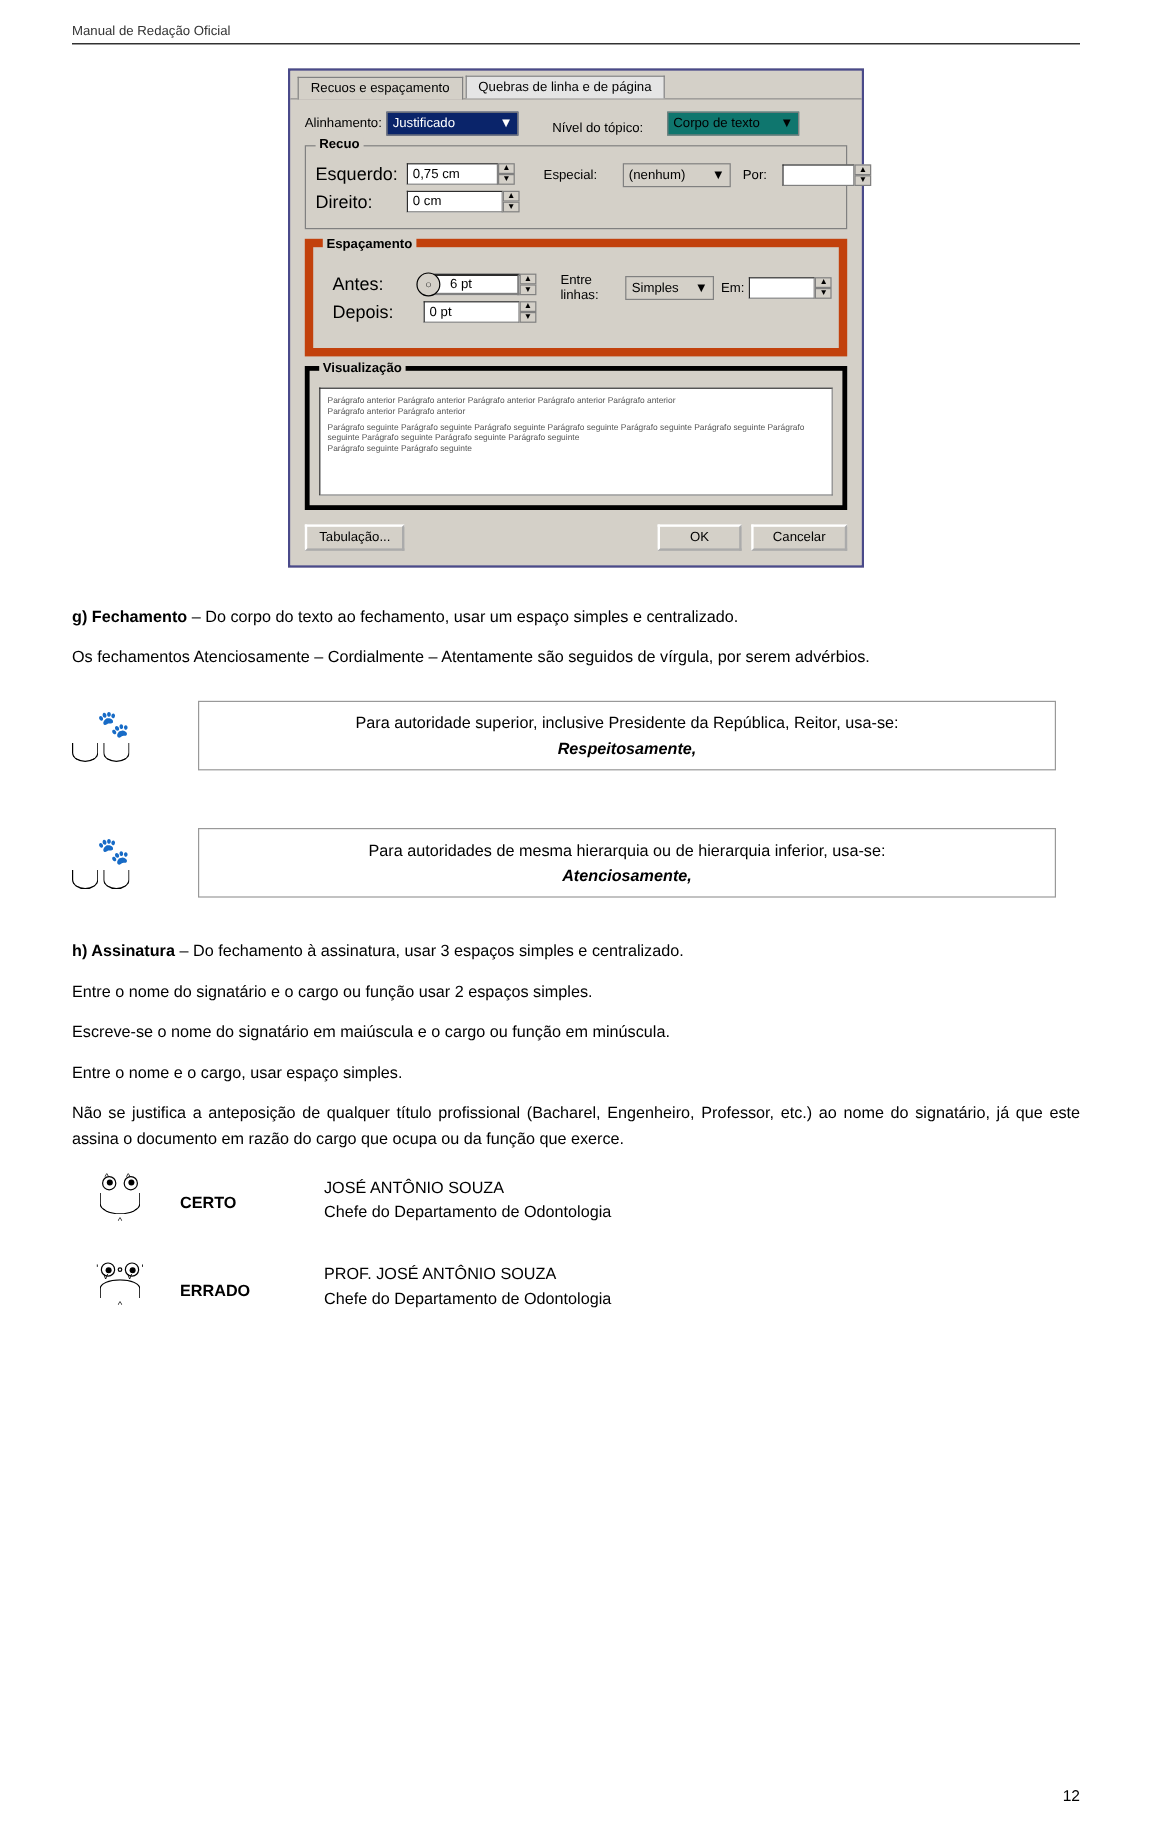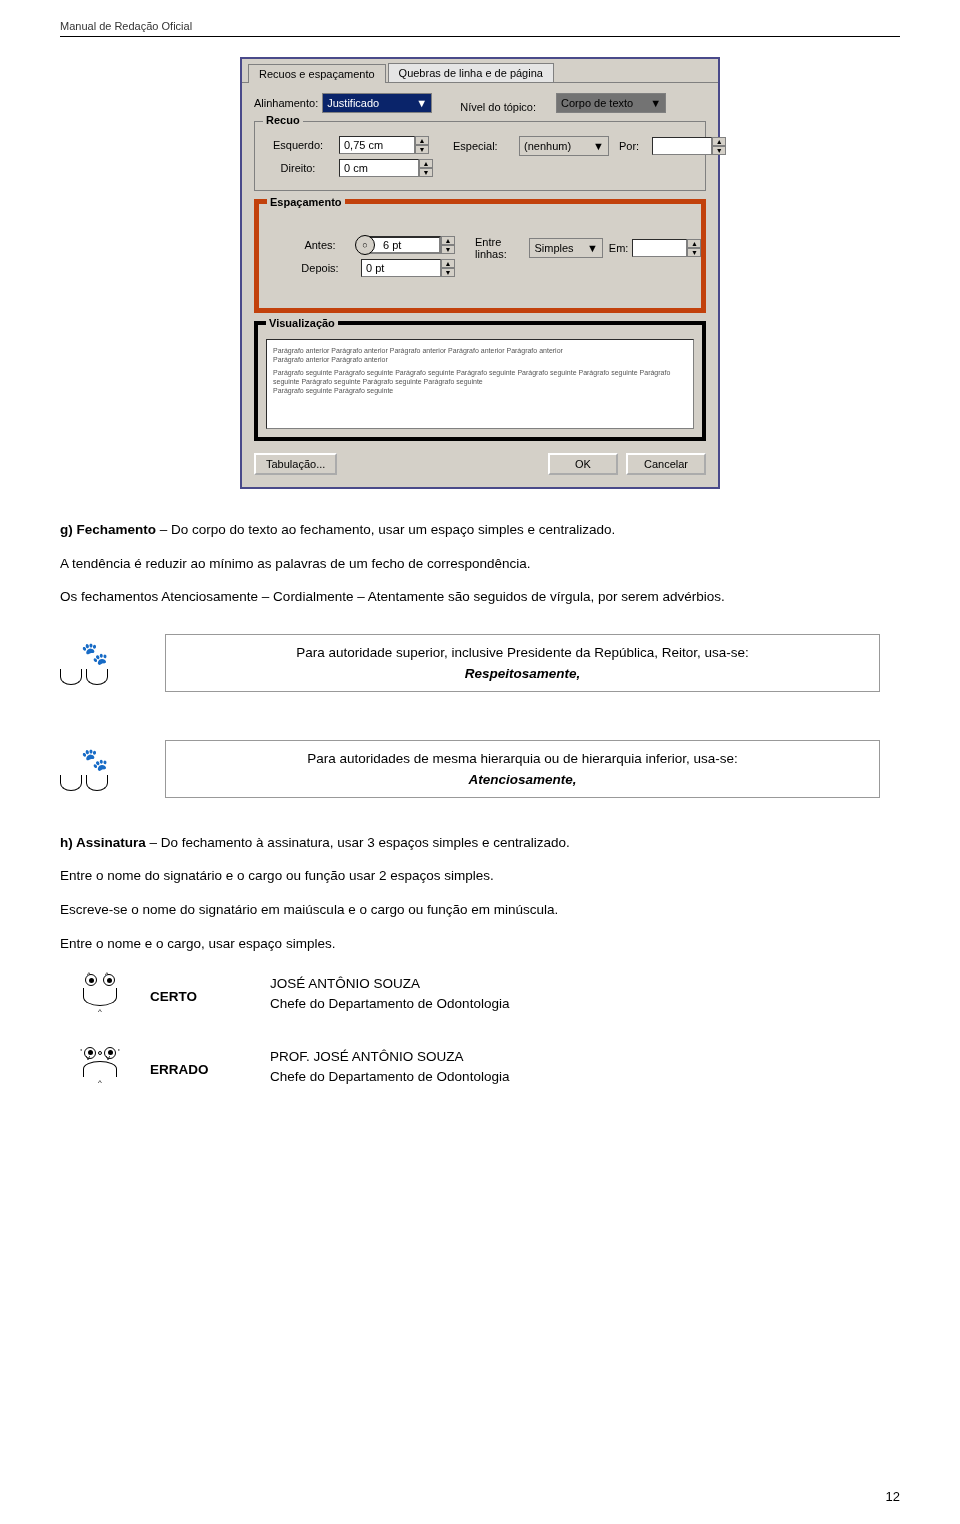--- a/index.html
+++ b/index.html
@@ -87,23 +87,23 @@
       padding: 10px 12px;
       background: #d4d0c8;
     }
     .dialog-row {
       display: flex;
       align-items: center;
       margin-bottom: 5px;
       gap: 6px;
     }
     .dialog-label {
-      font-size: 11px;
+      font-size: 15px;
       width: 70px;
-      text-align: center;
+      text-align: left;
     }
     .dialog-input {
       background: #fff;
       border: 1px inset #808080;
       padding: 1px 4px;
       font-size: 11px;
       height: 18px;
     }
     .dialog-input-wide {
       width: 90px;
@@ -143,23 +143,23 @@
     .indent-box-title {
       position: absolute;
       top: -8px;
       left: 8px;
       background: #d4d0c8;
       padding: 0 3px;
       font-size: 11px;
       font-weight: bold;
     }
     .espacamento-box {
-      border: 5px solid #c2410c;
-      background: #d4d0c8;
-      padding: 26px;
+      border: 7px solid #c2410c;
+      background: #d4d0c8;
+      padding: 16px;
       margin-bottom: 8px;
       position: relative;
     }
     .espacamento-box-title {
       position: absolute;
       top: -8px;
       left: 8px;
       background: #d4d0c8;
       padding: 0 3px;
       font-size: 11px;
@@ -276,21 +276,21 @@
         <div style="display:flex; align-items:center; margin-bottom:8px; gap:8px;">
           <div style="display:flex; align-items:center; gap:4px;">
             <span style="font-size:11px;">Alinhamento:</span>
             <div class="dialog-select-blue" style="font-size:11px; padding:2px 4px; background:#0a246a; color:#fff; border:1px solid #808080; width:110px; height:20px; display:flex; align-items:center; justify-content:space-between;">
               <span>Justificado</span>
               <span>▼</span>
             </div>
           </div>
           <div style="display:flex; align-items:flex-end; gap:20px; margin-left:20px;">
             <span style="font-size:11px;">Nível do tópico:</span>
-            <div style="font-size:11px; padding:2px 4px; background:#737373; border:1px solid #808080; width:110px; height:20px; display:flex; align-items:center; justify-content:space-between;">
+            <div style="font-size:11px; padding:2px 4px; background:#0f766e; border:1px solid #808080; width:110px; height:20px; display:flex; align-items:center; justify-content:space-between;">
               <span>Corpo de texto</span>
               <span>▼</span>
             </div>
           </div>
         </div>
 
         <div class="indent-box">
           <span class="indent-box-title">Recuo</span>
           <div class="indent-inner">
             <div style="display:flex; gap:20px;">
@@ -423,21 +423,20 @@
       </div>
     </div>
   </div>
 
   <div class="main-content">
 
     <p class="paragraph">
       <span class="bold-text">g) Fechamento</span>
       <span>– Do corpo do texto ao fechamento, usar um espaço simples e  centralizado.</span>
     </p>
-    <p class="paragraph">A tendência é reduzir ao mínimo as palavras de um fecho de correspondência.</p>
     <p class="paragraph">Os fechamentos Atenciosamente – Cordialmente – Atentamente são seguidos de vírgula, por serem advérbios.</p>
 
     <div class="figure-container">
       <div class="figure-icon" style="font-size:32px; line-height:1.2; width:70px;">
         <div style="font-size:22px;">🐾</div>
         <div style="display:flex; gap:4px; margin-top:2px;">
           <div style="width:22px; height:16px; border:1px solid #000; border-top:none; border-radius:0 0 50% 50%;"></div>
           <div style="width:22px; height:16px; border:1px solid #000; border-top:none; border-radius:0 0 50% 50%;"></div>
         </div>
       </div>
@@ -461,20 +460,21 @@
       </div>
     </div>
 
     <p class="paragraph">
       <span class="bold-text">h) Assinatura</span>
       <span>– Do fechamento à assinatura, usar 3 espaços simples e centralizado.</span>
     </p>
     <p class="paragraph">Entre o nome do signatário e o cargo ou função usar 2 espaços simples.</p>
     <p class="paragraph">Escreve-se o nome do signatário em maiúscula e o cargo ou função em minúscula.</p>
     <p class="paragraph">Entre o nome e o cargo, usar espaço simples.</p>
+    <p class="paragraph">Não  se  justifica  a  anteposição  de  qualquer  título  profissional  (Bacharel,  Engenheiro, Professor, etc.) ao  nome do signatário, já que este assina o documento em razão do cargo que ocupa ou da função que exerce.</p>
 
     <div class="bottom-section">
 
       <div class="bottom-row">
         <div class="face-icon" style="width:80px; text-align:center; font-size:28px; line-height:1.2;">
           <div style="display:flex; gap:6px; justify-content:center; margin-bottom:2px;">
             <div style="width:12px; height:12px; border:1px solid #000; border-radius:50%; display:flex; align-items:center; justify-content:center; position:relative;">
               <div style="width:5px; height:5px; background:#000; border-radius:50%;"></div>
               <div style="position:absolute; top:-5px; left:1px; font-size:8px;">^</div>
             </div>

